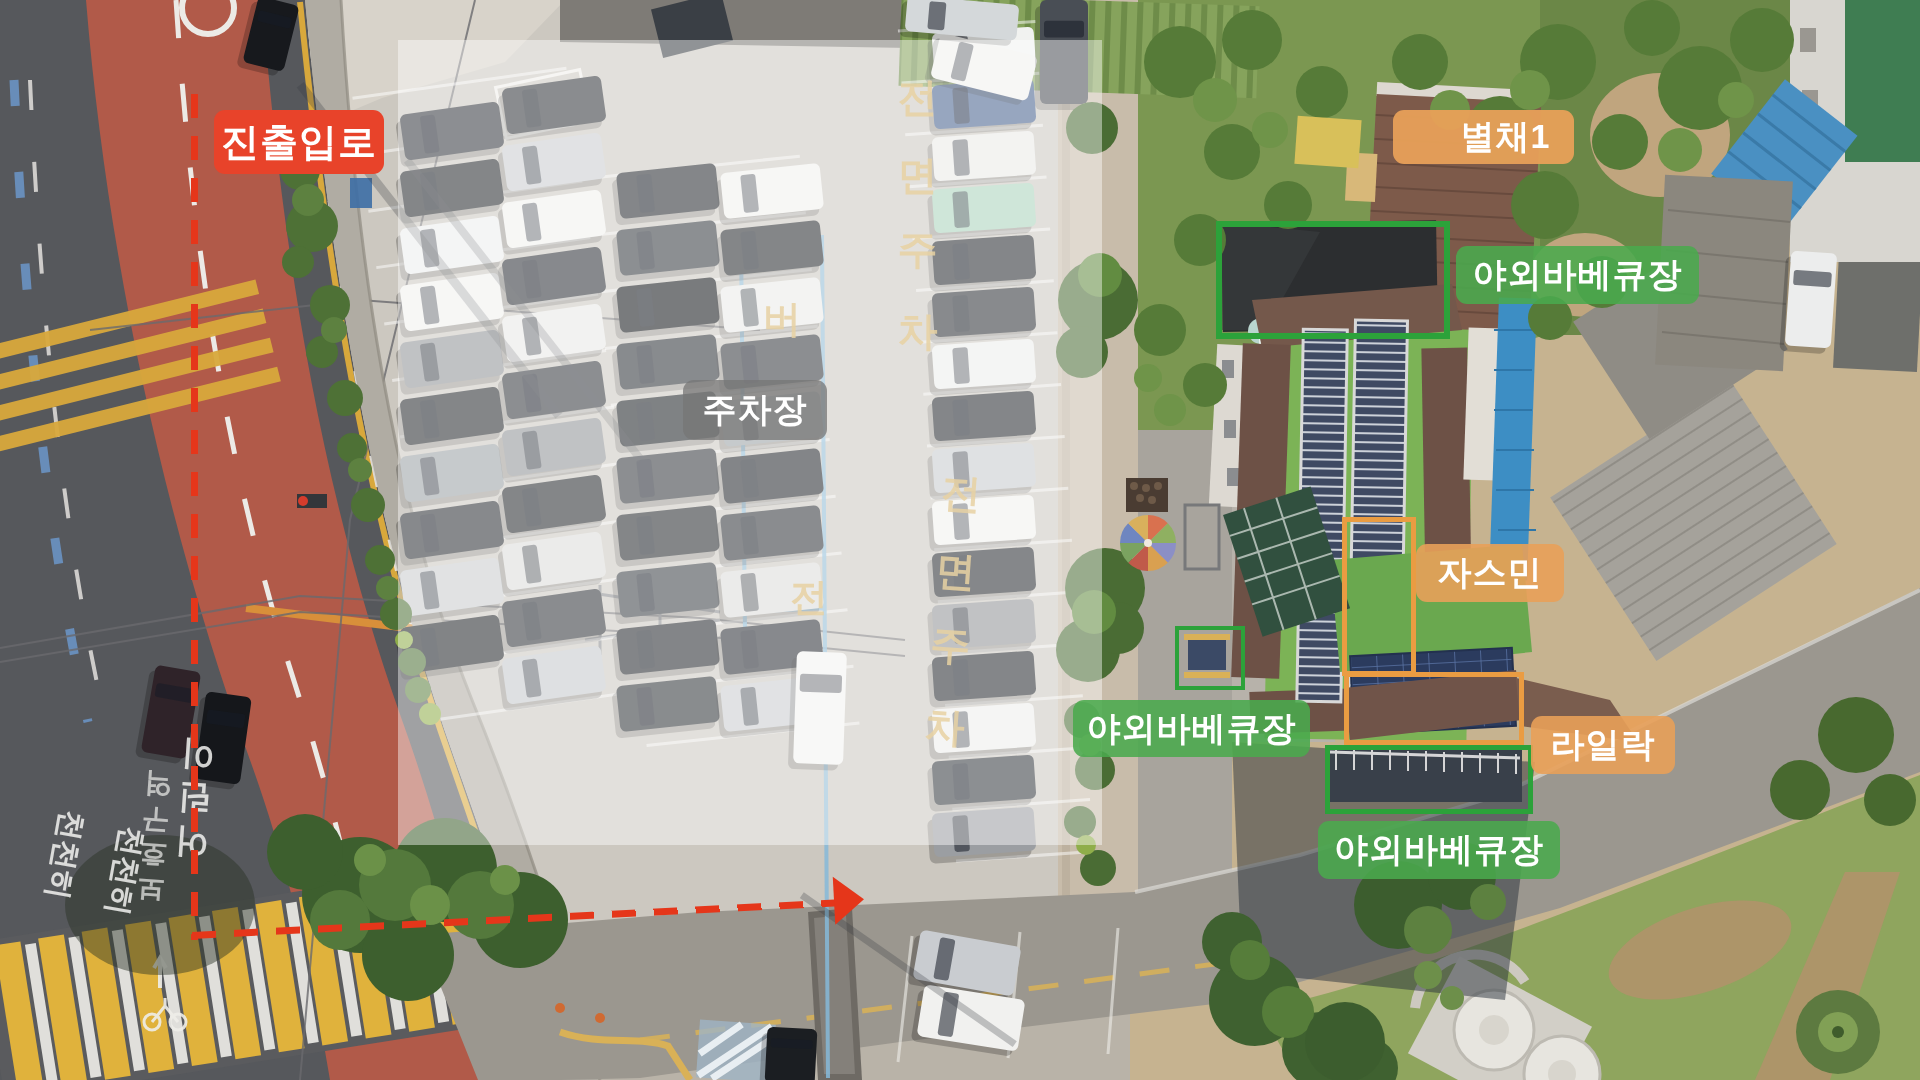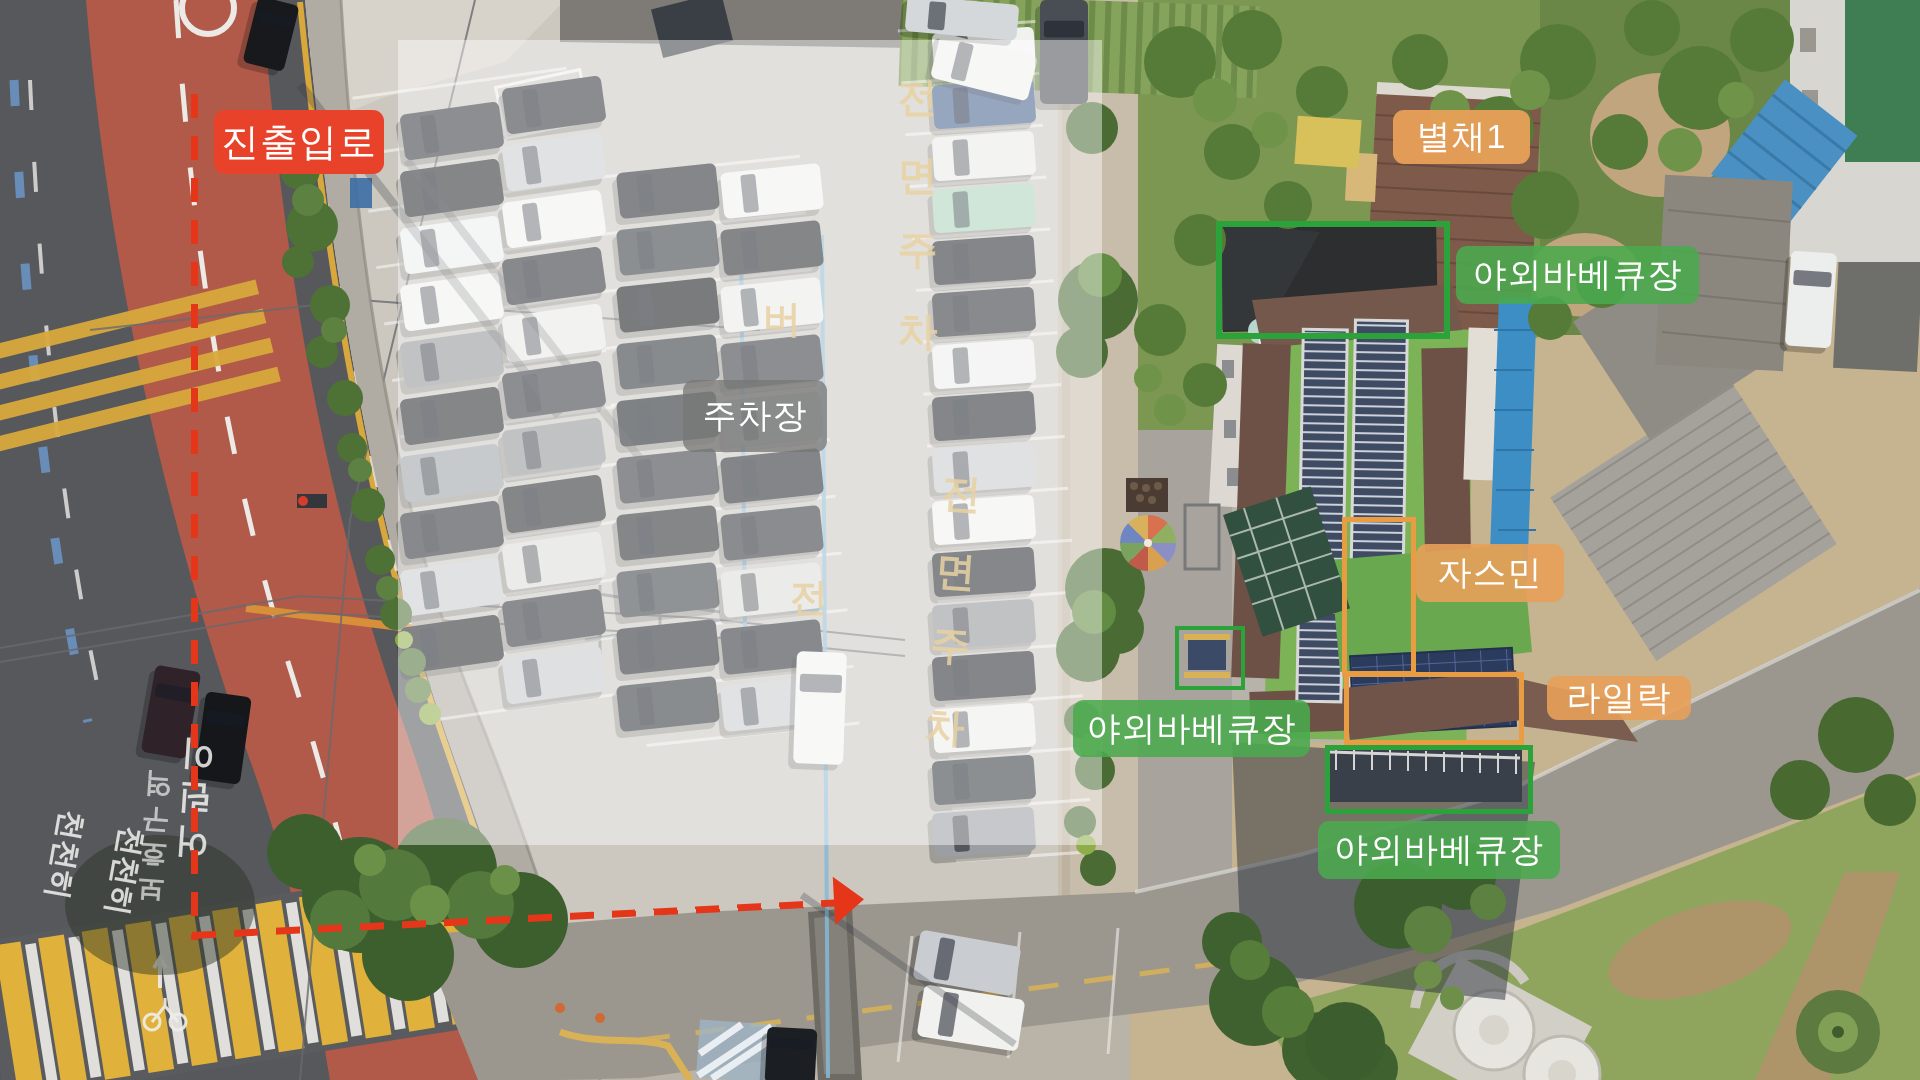--- a/index.html
+++ b/index.html
@@ -12,21 +12,21 @@
   .wht{color:rgba(242,242,240,.85);}
   .overlay{position:absolute;z-index:2;background:rgba(255,255,255,0.44);}
   .hl-box{position:absolute;z-index:3;border-style:solid;background:transparent;}
   .route{position:absolute;z-index:3;}
   .route-v{width:7px;background:repeating-linear-gradient(180deg,#e5361a 0 24px,transparent 24px 42px);}
   .route-h{height:7px;background:repeating-linear-gradient(90deg,#e5361a 0 24px,transparent 24px 42px);
            transform-origin:left top;transform:rotate(-2.9deg);}
   .route-arrow{width:0;height:0;border-top:24px solid transparent;border-bottom:24px solid transparent;
            border-left:30px solid #e5361a;transform:rotate(-3deg);}
   .lbl{position:absolute;z-index:4;display:flex;align-items:center;justify-content:center;
-       color:#fff;font-weight:400;letter-spacing:1px;border-radius:11px;}
+       color:#fff;font-weight:700;letter-spacing:1px;border-radius:11px;}
 </style>
 </head>
 <body>
 
 <div class="stage">
 
 <svg width="1920" height="1080" viewBox="0 0 1920 1080">
   <defs>
     <pattern id="tube" width="12" height="9" patternUnits="userSpaceOnUse">
       <rect width="12" height="9" fill="#3f4a63"></rect>
@@ -821,21 +821,21 @@
 <div class="route route-h" style="left:192px;top:932px;width:648px;"></div>
 <div class="route route-arrow" style="left:834px;top:876px;"></div>
 
 <div class="hl-box" style="left:1216px;top:221px;width:222px;height:106px;border-width:6px;border-color:#2ca23a;"></div>
 <div class="hl-box" style="left:1175px;top:626px;width:62px;height:56px;border-width:4px;border-color:#2ca23a;"></div>
 <div class="hl-box" style="left:1325px;top:745px;width:198px;height:59px;border-width:5px;border-color:#2ca23a;"></div>
 <div class="hl-box" style="left:1342px;top:517px;width:64px;height:149px;border-width:5px;border-color:#ea9c42;"></div>
 <div class="hl-box" style="left:1344px;top:672px;width:170px;height:63px;border-width:5px;border-color:#ea9c42;"></div>
 
 <div class="lbl" style="left:214px;top:110px;width:170px;height:64px;font-size:38px;background:#e8432a;">진출입로</div>
-<div class="lbl" style="left:1393px;top:110px;width:137px;height:54px;font-size:34px;background:rgba(232,160,89,.95);">별채1</div>
+<div class="lbl" style="left:1393px;top:110px;width:137px;height:54px;font-size:34px;background:rgba(232,160,89,.95);padding-left:44px;">별채1</div>
 <div class="lbl" style="left:1456px;top:246px;width:243px;height:58px;font-size:34px;background:rgba(74,170,77,.88);">야외바베큐장</div>
-<div class="lbl" style="left:683px;top:380px;width:144px;height:72px;font-size:34px;background:rgba(118,118,118,.75);">주차장</div>
+<div class="lbl" style="left:683px;top:380px;width:144px;height:60px;font-size:34px;background:rgba(118,118,118,.75);">주차장</div>
 <div class="lbl" style="left:1416px;top:544px;width:148px;height:58px;font-size:34px;background:rgba(232,160,89,.9);">자스민</div>
-<div class="lbl" style="left:1531px;top:676px;width:144px;height:44px;font-size:34px;background:rgba(232,160,89,.9);margin-left:16px;">라일락</div>
+<div class="lbl" style="left:1531px;top:716px;width:144px;height:58px;font-size:34px;background:rgba(232,160,89,.9);">라일락</div>
 <div class="lbl" style="left:1073px;top:700px;width:237px;height:57px;font-size:34px;background:rgba(74,170,77,.88);">야외바베큐장</div>
 <div class="lbl" style="left:1318px;top:821px;width:242px;height:58px;font-size:34px;background:rgba(74,170,77,.88);">야외바베큐장</div>
 
 </div>
 
 </body></html>

